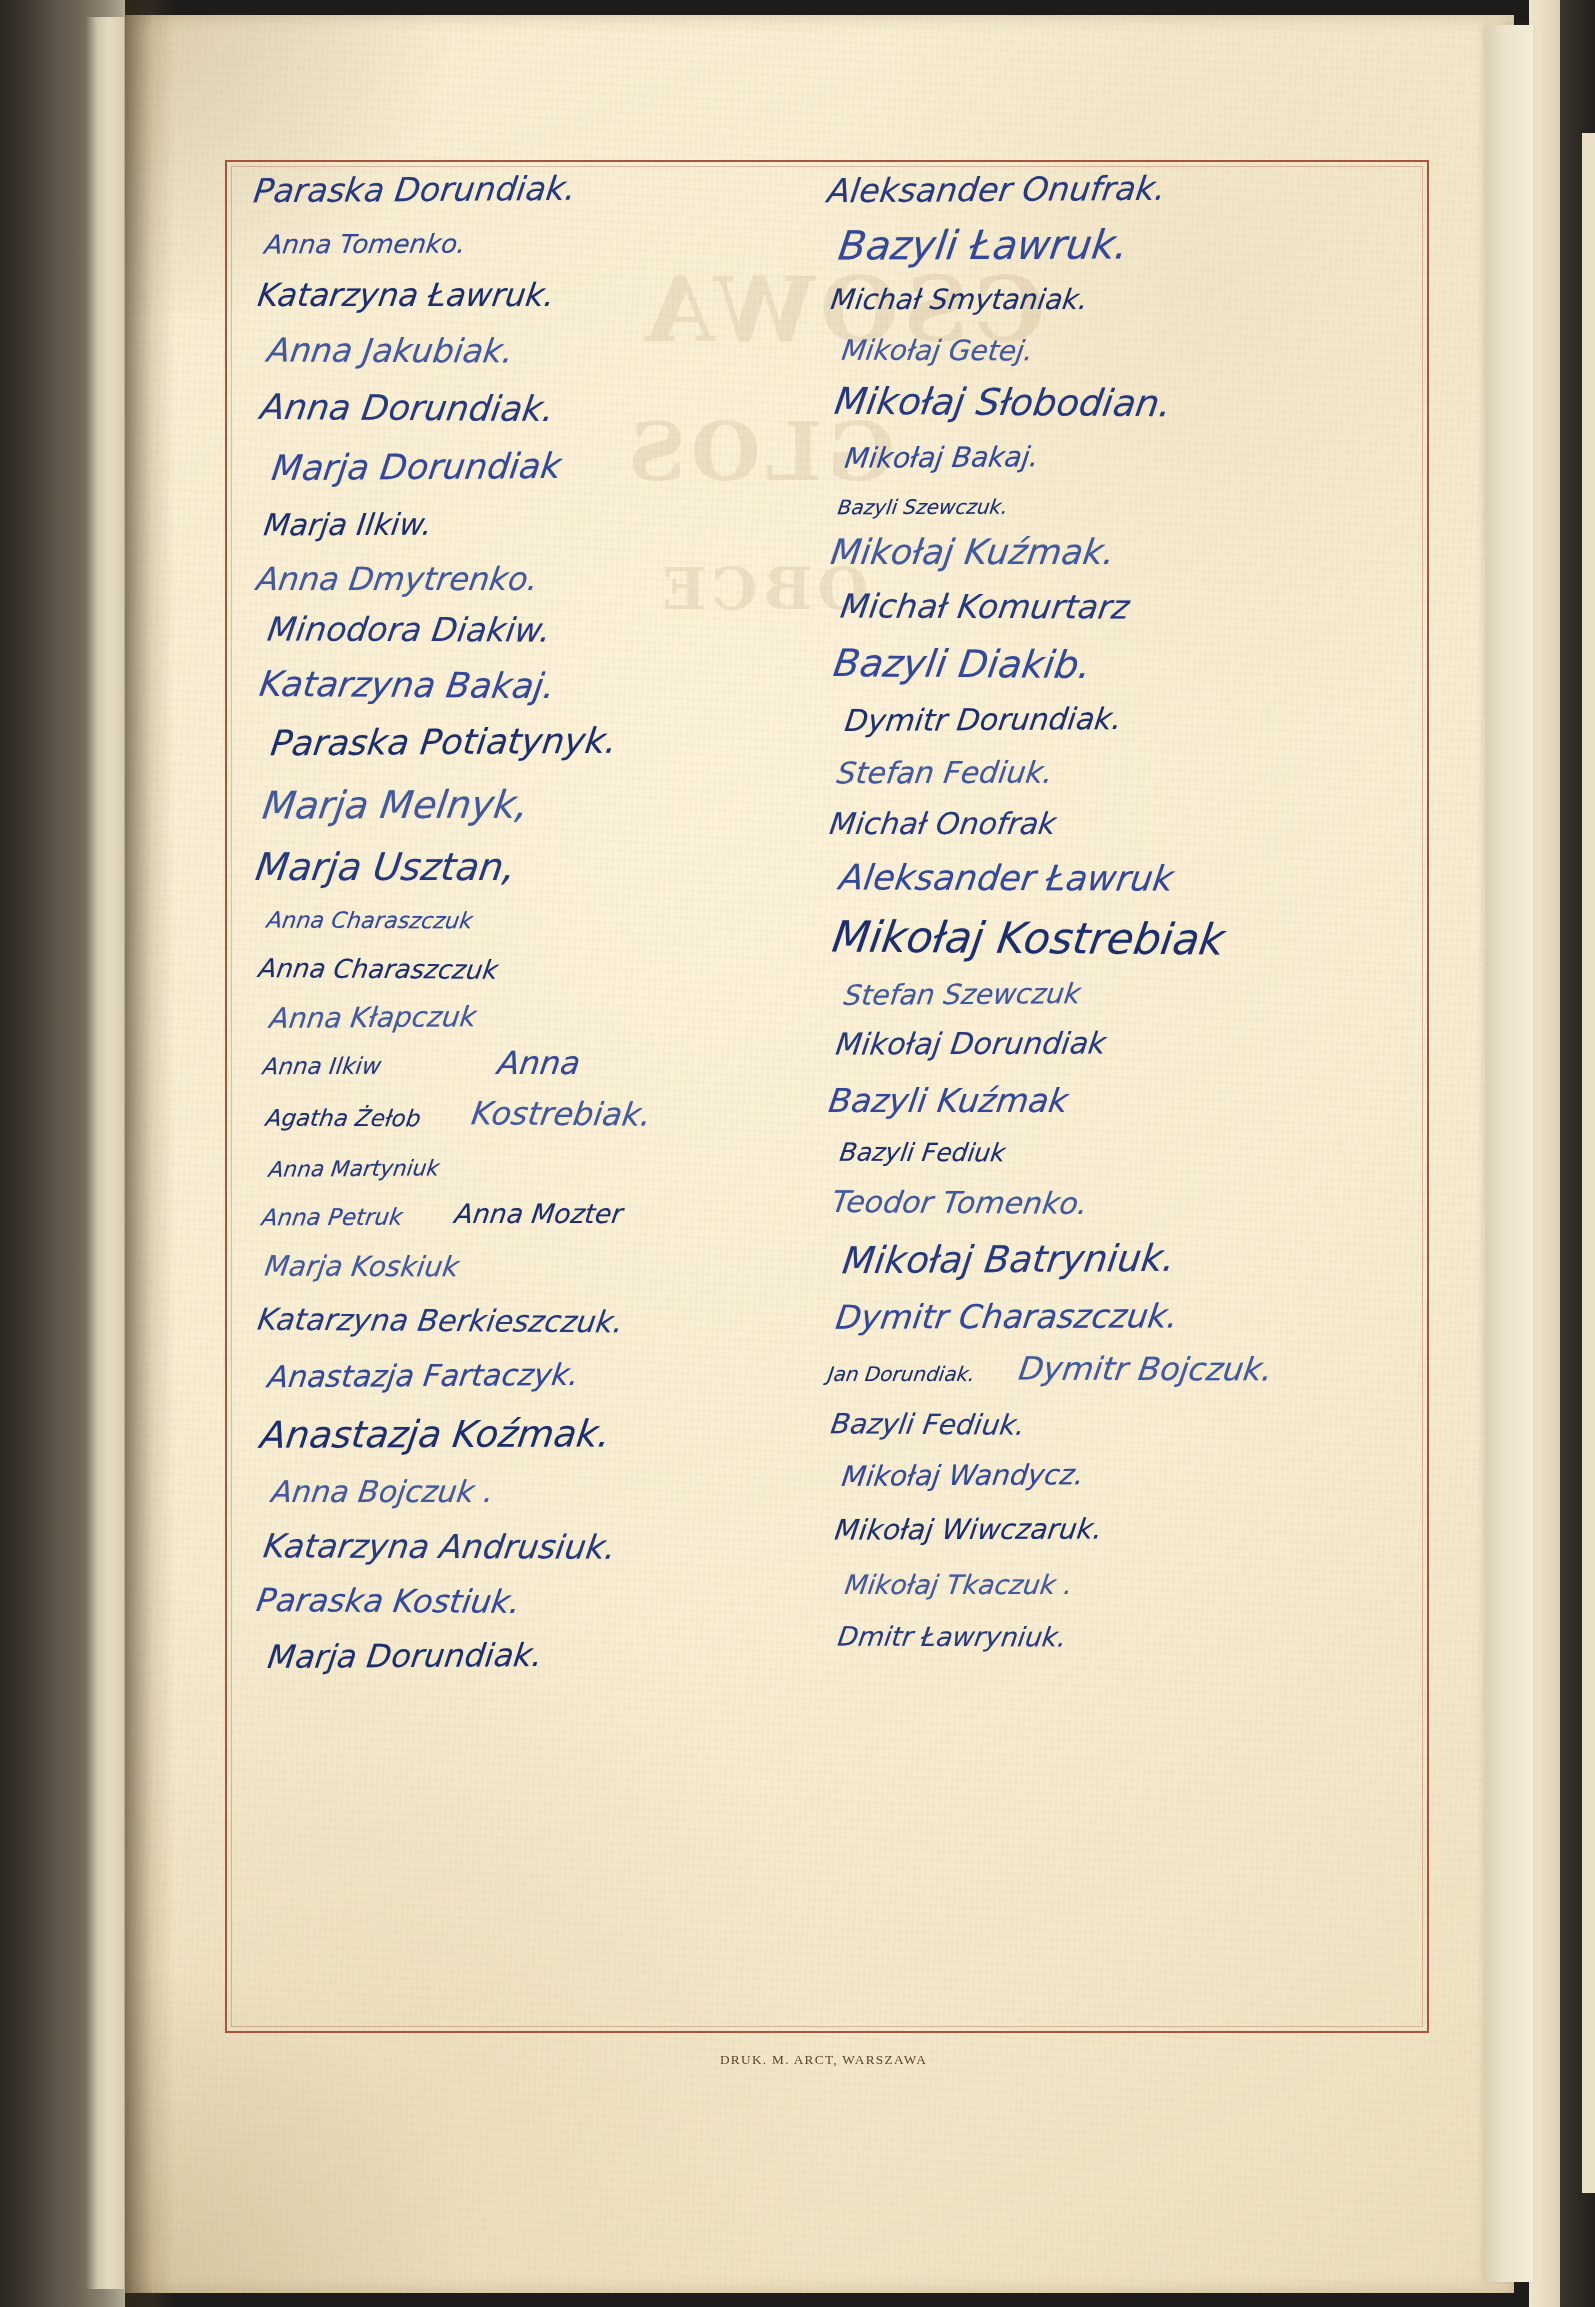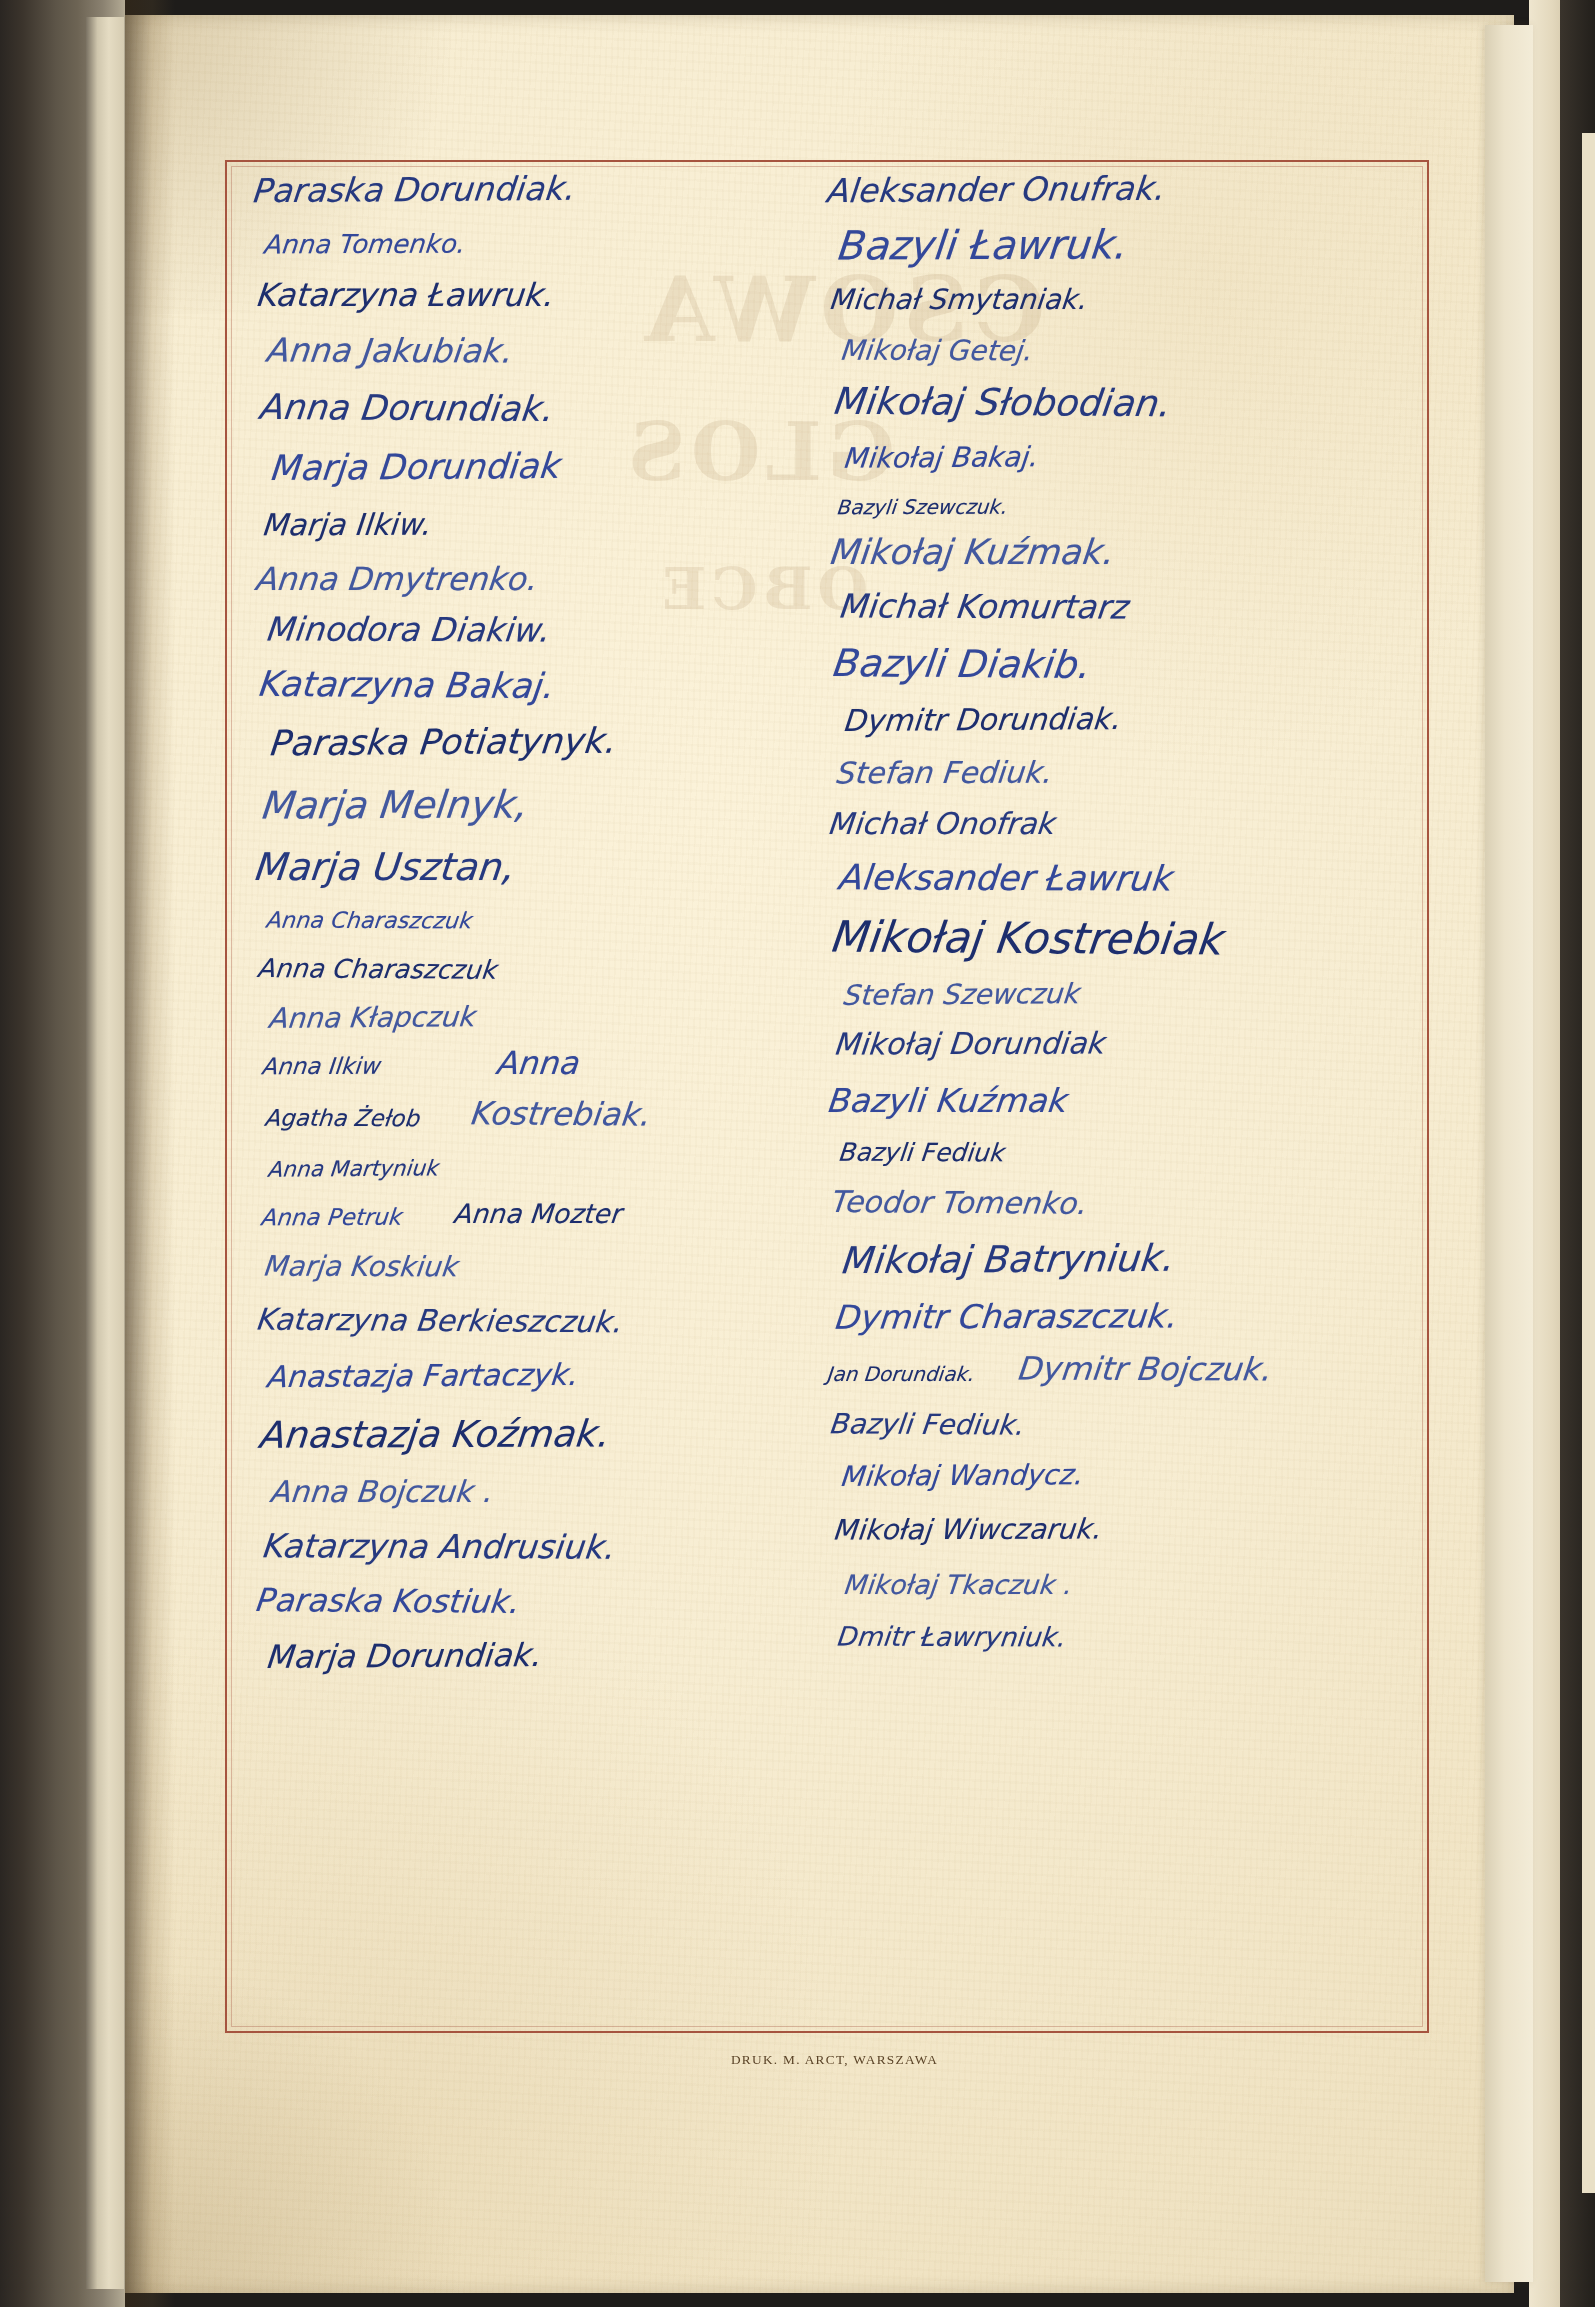--- a/index.html
+++ b/index.html
@@ -66,21 +66,21 @@
       line-height:1;
       position:absolute;
       text-shadow:0 0 0.8px rgba(40,60,140,.35);
   }
   .ink-a{color:#26397f;}
   .ink-b{color:#33489a;}
   .ink-c{color:#1d2e6d;}
   .ink-d{color:#42589f;}
 
   
-  .imprint{position:absolute;left:15px;top:2037px;width:1389px;text-align:center;
+  .imprint{position:absolute;left:4px;top:2037px;width:1389px;text-align:center;
       font-family:"Liberation Serif", serif;font-size:13.3px;letter-spacing:1.3px;
       color:#5a4327;}
 
   
   .corner-tl{position:absolute;left:0;top:0;width:349px;height:299px;
       background:radial-gradient(circle at 0 0, rgba(120,92,45,.22), rgba(0,0,0,0) 72%);}
   .corner-bl{position:absolute;left:0;bottom:0;width:349px;height:316px;
       background:radial-gradient(circle at 0 100%, rgba(120,92,45,.20), rgba(0,0,0,0) 72%);}
 </style>
 </head>

